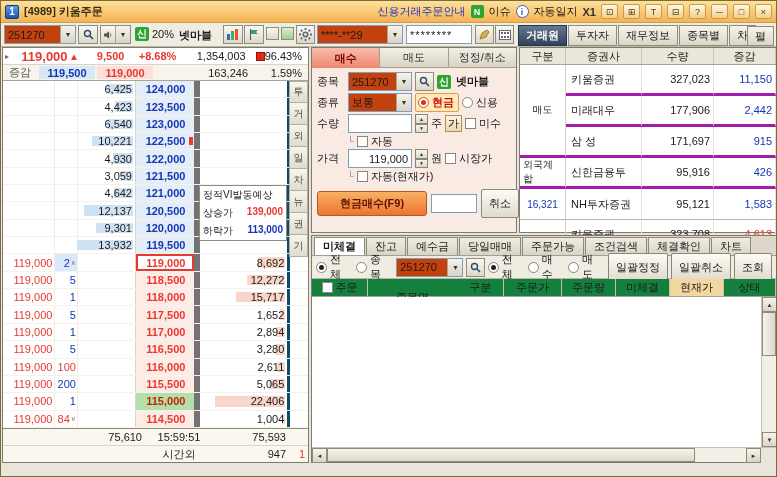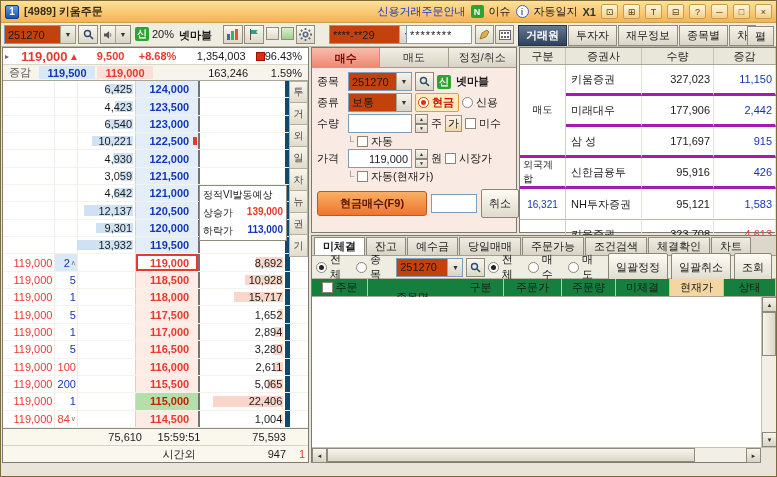--- a/index.html
+++ b/index.html
@@ -30,21 +30,21 @@
   #tb-speaker{position:absolute;left:99px;top:2px;width:31px;border-color:#918d7e;background:linear-gradient(#faf8f0,#ddd8c8);}
   #tb-speaker .txt{justify-content:center;}
   #tb-sin{position:absolute;left:134px;top:4px;}
   #tb-pct{position:absolute;left:151px;top:5px;}
   #tb-name{position:absolute;left:178px;top:5px;font-weight:bold;}
   #tb-i1{position:absolute;left:222px;top:2px;width:20px;}
   #tb-i2{position:absolute;left:243px;top:2px;width:20px;}
   #tb-i3{position:absolute;left:265px;top:4px;width:13px;height:13px;}
   #tb-i4{position:absolute;left:280px;top:4px;width:13px;height:13px;background:linear-gradient(#d9f0d0,#9ed089);}
   #tb-gear{position:absolute;left:295px;top:2px;width:19px;}
-  #acct-combo{position:absolute;left:328px;top:2px;width:86px;}
+  #acct-combo{position:absolute;left:316px;top:2px;width:86px;}
   #pwd{position:absolute;left:405px;top:2px;width:66px;letter-spacing:1px;}
   #tb-i5{position:absolute;left:474px;top:2px;width:19px;}
   #tb-i6{position:absolute;left:494px;top:2px;width:19px;}
   #rtabs{position:absolute;left:517px;top:2px;height:22px;display:flex;align-items:flex-start;}
   .ptab{height:21px;padding:0 7px;display:inline-flex;align-items:center;background:linear-gradient(#f7f4eb,#dbd6c7);border:1px solid #8e8a7c;margin-right:1px;white-space:nowrap;}
   .ptab.active{background:linear-gradient(#66788f,#2e425c);color:#fff;font-weight:bold;border-color:#24364d;}
   #expand-btn{position:absolute;right:1px;top:3px;height:20px;}
 
   
   #obpanel{position:absolute;left:1px;top:46px;width:307px;height:416px;background:#fff;border:1px solid #7e7a6e;display:flex;flex-direction:column;}
@@ -67,26 +67,26 @@
 
   #obrows{flex:1;display:flex;flex-direction:column;position:relative;min-height:0;}
   .ob-row{flex:1 1 0;display:flex;min-height:0;border-bottom:1px solid #f4f2ec;}
   .c{display:flex;align-items:center;justify-content:flex-end;}
   .tkp{width:56px;padding-right:2px;color:#e8392f;border-right:1px solid #efede4;}
   .tkq{width:24px;padding-right:1px;border-right:1px solid #efede4;position:relative;}
   .tkq.hl{background:#d9e9f7;}
   .tqb{color:#1536b4;} .tqr{color:#e8392f;}
   .arr{font-size:7px;color:#777;margin-left:1px;}
   .aq{width:62px;position:relative;padding-right:3px;border-right:1px solid #d8d4c6;}
-  .pr{width:68px;padding-right:9px;border-right:2px solid #737373;font-weight:bold;position:relative;}
+  .pr{width:68px;padding-right:9px;border-right:6px solid #737373;font-weight:bold;position:relative;}
   .ap{background:#e4eef9;color:#1536b4;}
   .bp{background:#fdebe6;color:#e8392f;}
   .bp.cur{background:#fff;box-shadow:inset 0 0 0 2px #e8392f;}
   .bp.grn{background:#b4dfab;color:#c42200;}
-  .bq{width:96px;position:relative;padding-right:3px;border-right:5px solid #0c4a6e;}
+  .bq{width:96px;position:relative;padding-right:3px;border-right:3px solid #0c4a6e;}
   .sp{width:19px;}
   .bar{position:absolute;right:2px;top:3px;bottom:3px;}
   .abar{background:#cfe2f4;} .bbar{background:#f9d6c9;}
   .v{position:relative;text-align:center;}
   .mk{position:absolute;right:1px;top:50%;margin-top:-4px;width:4px;height:8px;background:#e8392f;}
   #sidetabs{position:absolute;right:0;top:0;width:19px;z-index:3;}
   .stab{height:22px;border:1px solid #b3ae9f;border-top:none;background:linear-gradient(#f8f5ec,#e1dccc);display:flex;align-items:center;justify-content:center;font-size:10px;color:#444;}
   #sidetabs .stab:first-child{border-top:1px solid #b3ae9f;}
   #vibox{position:absolute;right:21px;top:104px;width:88px;height:56px;border:1px solid #8e8a7c;background:#fff;font-size:10px;padding:2px 3px;z-index:2;display:flex;flex-direction:column;justify-content:space-between;}
   .vi-t{color:#222;white-space:nowrap;}
@@ -459,21 +459,21 @@
           <span class="c tkp">119,000</span>
           <span class="c tkq tqb">
             <span class="v">5</span>
           </span>
           <span class="c aq"></span>
           <span class="c pr bp">
             <span class="v">118,500</span>
           </span>
           <span class="c bq">
             <span class="bar bbar" style="width: 38px;"></span>
-            <span class="v">10,928</span>
+            <span class="v">12,272</span>
           </span>
           <span class="c sp"></span>
         </div>
         <div class="ob-row">
           <span class="c tkp">119,000</span>
           <span class="c tkq tqb">
             <span class="v">1</span>
           </span>
           <span class="c aq"></span>
           <span class="c pr bp">

